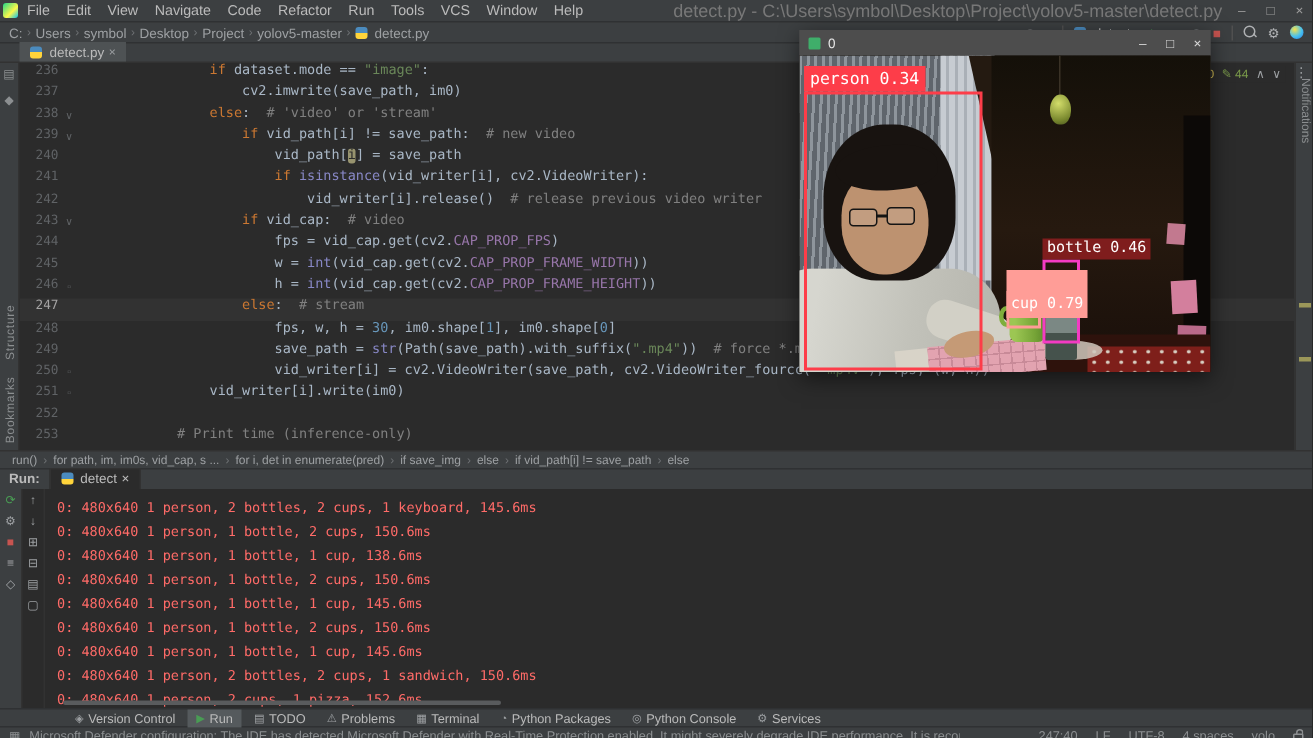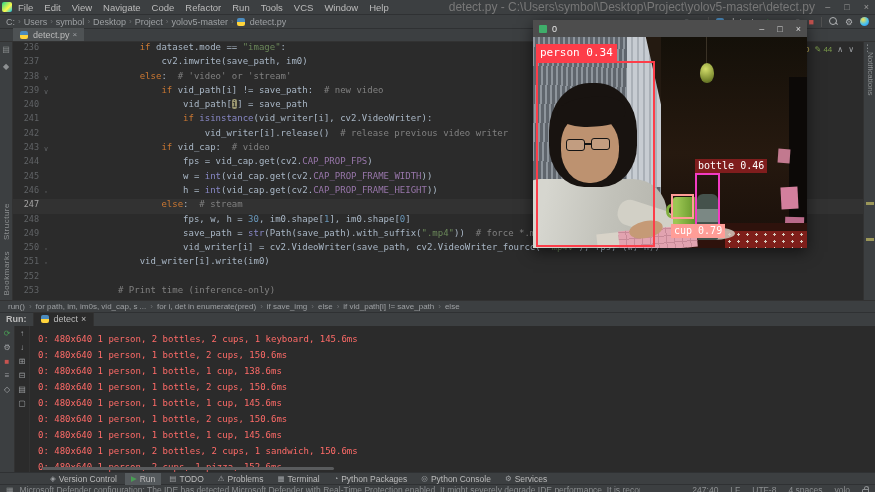--- a/index.html
+++ b/index.html
@@ -167,21 +167,21 @@
     border-radius:6px 6px 2px 2px; }
   .sc-blabel { position:absolute; left:164px; top:172px; width:21px; height:13px; background:#7b8884; }
 
   .det-box { position:absolute; border-style:solid; }
   .det-label { position:absolute; color:#ffffff; font-family:"DejaVu Sans Mono", monospace; white-space:nowrap; }
   .bx-person { left:3px; top:24px; width:119px; height:186px; border-width:2px; border-color:#fd3d49; }
   .lb-person { left:3px; top:7px; height:17px; line-height:17px; padding:0 4px; background:#fd3d49; font-size:11px; }
   .bx-bottle { left:162px; top:136px; width:25px; height:56px; border-width:2px; border-color:#f33bc3; }
   .lb-bottle { left:162px; top:122px; height:14px; line-height:14px; padding:0 3px; background:#7f1d1d; font-size:10px; }
   .bx-cup { left:138px; top:157px; width:23px; height:25px; border-width:2px; border-color:#ff9d97; }
-  .lb-cup { left:138px; top:143px; height:14px; line-height:14px; padding:0 3px; background:#ff9d97; font-size:10px;margin-top:44px; }
+  .lb-cup { left:138px; top:143px; height:14px; line-height:14px; padding:16px 3px; background:#ff9d97; font-size:10px; }
 </style>
 </head>
 <body>
 
 <div class="app">
 
   <div class="titlebar">
     <div class="logo"></div>
     <div class="menu" id="menu">
         <span>File</span>

